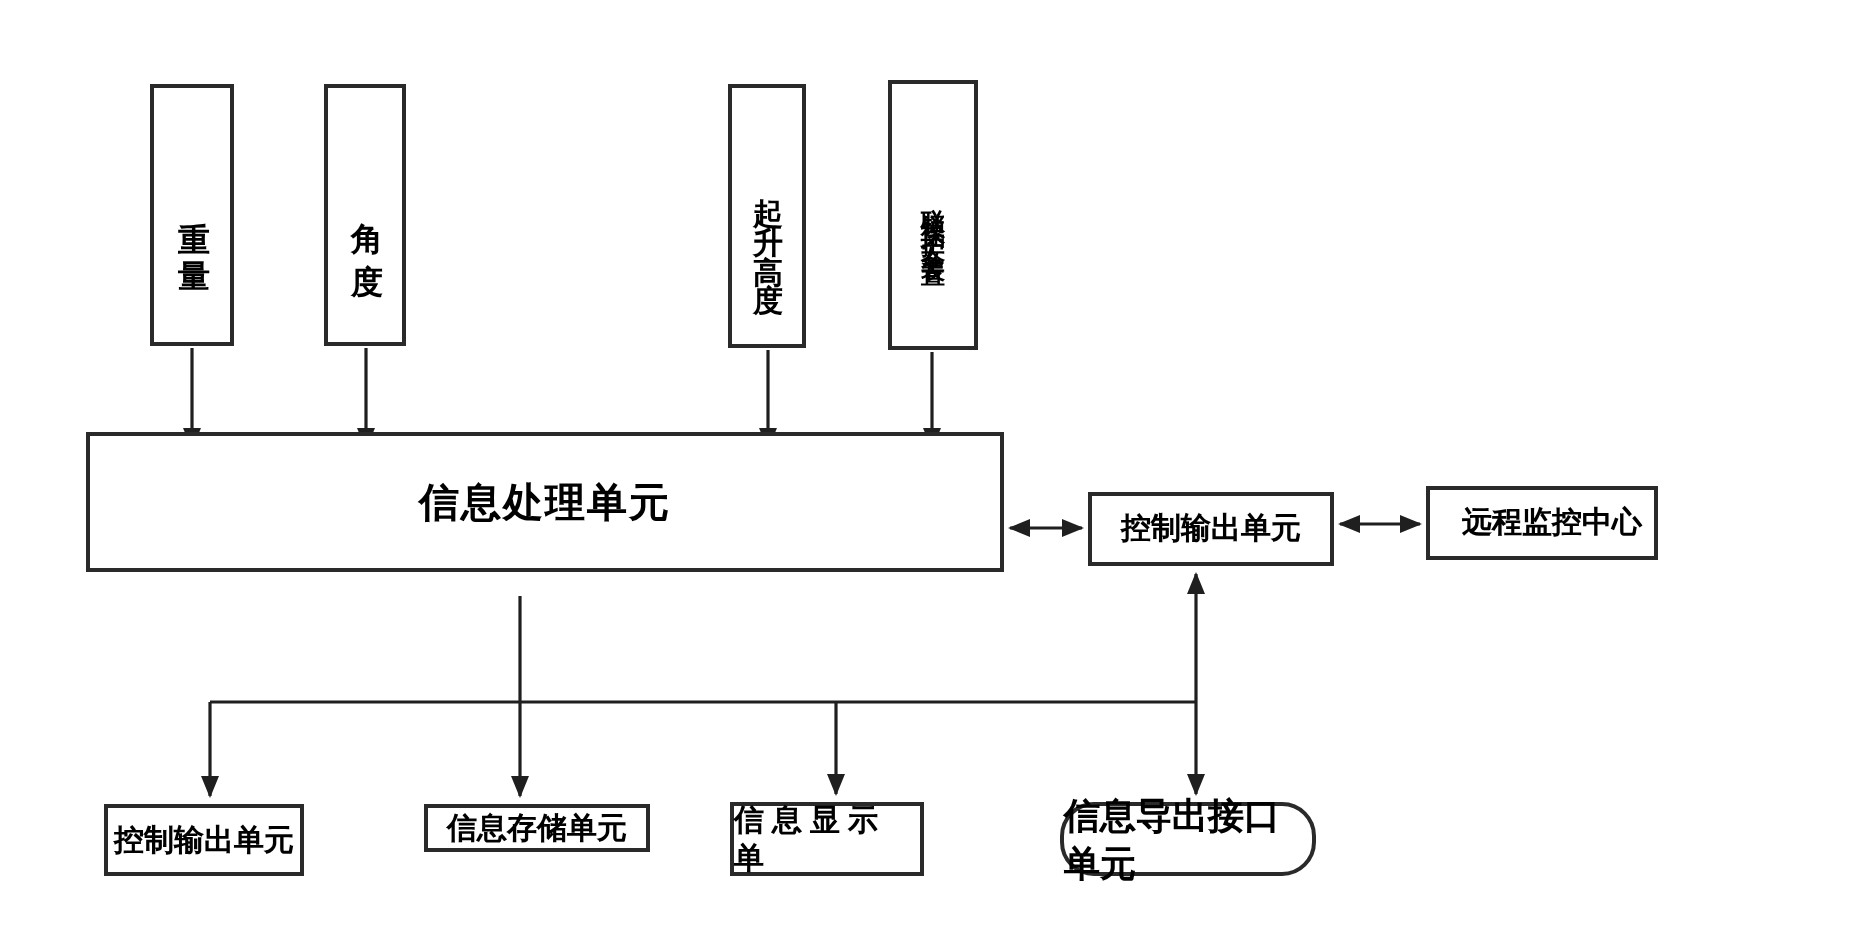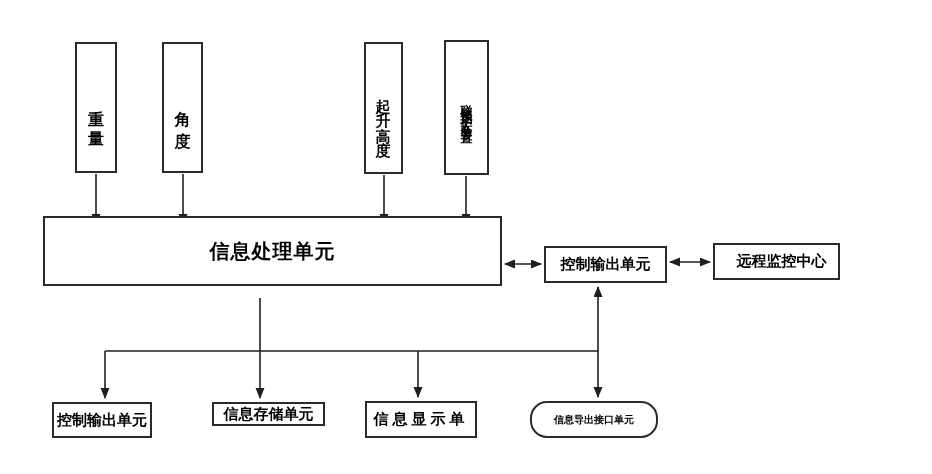--- a/index.html
+++ b/index.html
@@ -40,21 +40,21 @@
     -webkit-text-orientation: upright;
     line-height: 1;
   }
   .sensor-2 .vlabel { font-size: 16px; letter-spacing: 20px; margin-bottom: -20px; }
   .sensor-4 .vlabel { font-size: 15px; letter-spacing: 14px; margin-bottom: -14px; }
   .sensor-8 .vlabel { font-size: 12px; letter-spacing: 4px;  margin-bottom: -4px; }
   .processor { font-size: 20px; letter-spacing: 1px; }
   .remote    { font-size: 15px; }
   .output    { font-size: 15px; }
   .output-spaced { letter-spacing: 4px; }
-  .output-long   { font-size: 10px; letter-spacing: 0; border-radius: 17px; }
+  .output-long   { font-size: 18px; letter-spacing: 0; border-radius: 17px; }
 </style>
 </head>
 <body>
 
 <div class="canvas">
 
   <svg class="wires" viewBox="0 0 932 474" xmlns="http://www.w3.org/2000/svg">
     <defs>
       <marker id="ah" markerUnits="userSpaceOnUse" markerWidth="13" markerHeight="10" refX="10" refY="4.5" orient="auto-start-reverse">
         <path d="M0,0 L11,4.5 L0,9 z" fill="#1f1f1f"></path>
@@ -92,33 +92,33 @@
   </div>
 
   <div class="box processor" style="left:43px; top:216px; width:459px; height:70px;">
     <span>信息处理单元</span>
   </div>
 
   <div class="box remote" style="left:544px; top:246px; width:123px; height:37px;">
     <span>控制输出单元</span>
   </div>
 
-  <div class="box remote" style="left:713px; top:243px; width:127px; height:37px;padding-left:10px;">
+  <div class="box remote" style="left:713px; top:243px; width:116px; height:37px;padding-left:10px;">
     <span>远程监控中心</span>
   </div>
 
   <div class="box output" style="left:52px; top:402px; width:100px; height:36px;">
     <span>控制输出单元</span>
   </div>
 
   <div class="box output" style="left:212px; top:402px; width:113px; height:24px;">
     <span>信息存储单元</span>
   </div>
 
-  <div class="box output output-spaced" style="left:365px; top:401px; width:112px; height:37px;">
+  <div class="box output output-spaced" style="left:365px; top:401px; width:97px; height:37px;">
     <span>信息显示单</span>
   </div>
 
   <div class="box output output-long" style="left:530px; top:401px; width:128px; height:37px;">
     <span>信息导出接口单元</span>
   </div>
 
 </div>
 
 </body></html>

